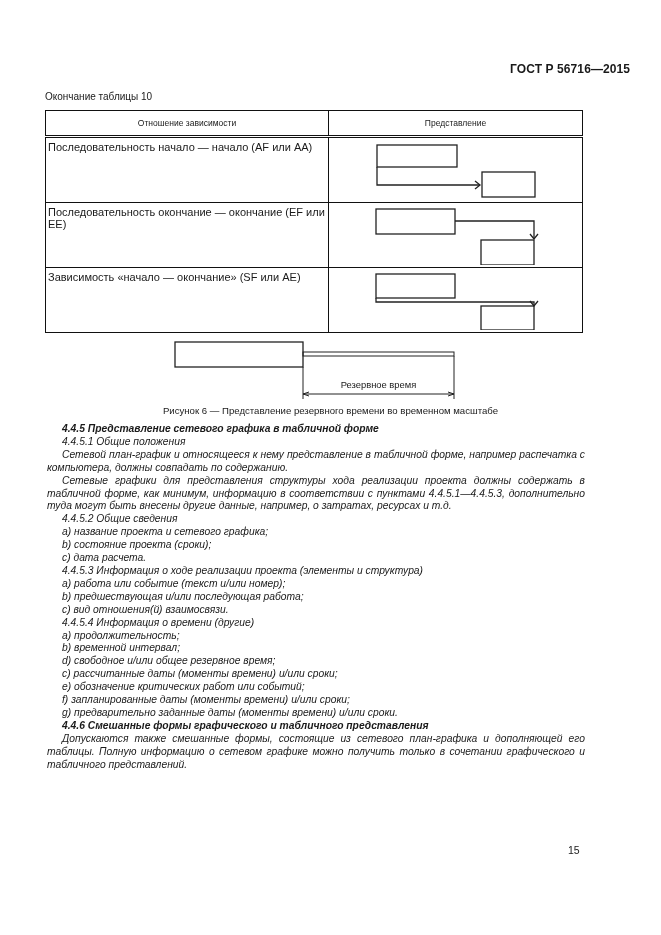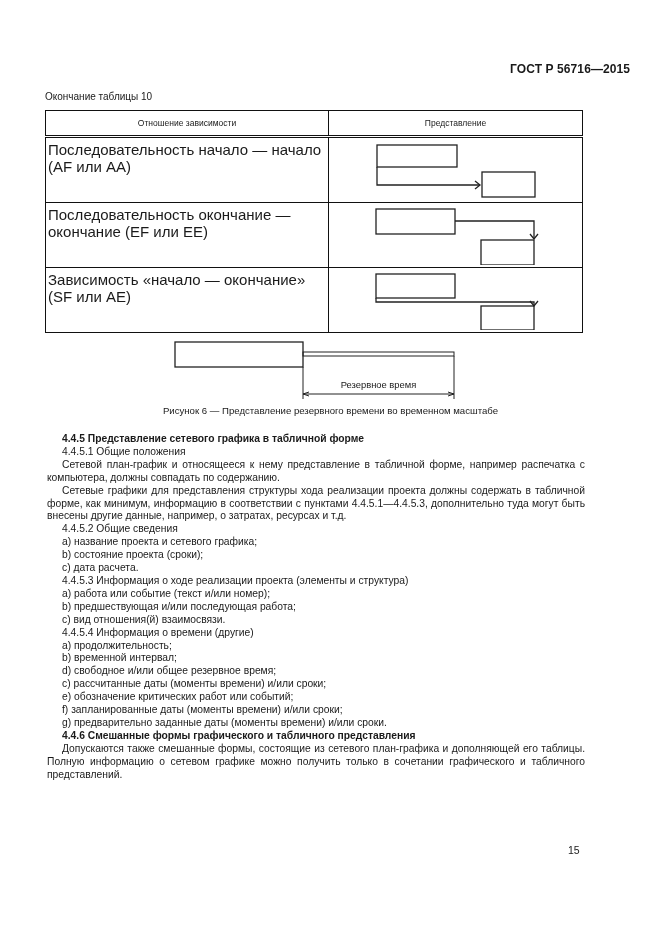--- a/index.html
+++ b/index.html
@@ -6,21 +6,21 @@
   body { width: 661px; height: 935px; position: relative; overflow: hidden;
          font-family: "Liberation Sans", sans-serif; color: #1a1a1a; }
   .abs { position: absolute; }
   .std { left: 474px; top: 62px; font-size: 12px; font-weight: bold; letter-spacing: 0.1px; padding-left: 36px; }
   .caption-top { left: 45px; top: 91px; font-size: 10px; }
   table.t10 { position: absolute; left: 45px; top: 110px; width: 538px; border-collapse: collapse;
               font-size: 10px; }
   table.t10 th { font-weight: normal; font-size: 8.5px; height: 24px; border: 1px solid #111;
                  border-bottom: 3px double #111; text-align: center; padding: 0; }
   table.t10 td { border: 1px solid #111; vertical-align: top; padding: 3px 2px; height: 58px; }
-  table.t10 td.c1 { width: 278px; font-size: 15px; }
+  table.t10 td.c1 { width: 278px; font-size: 11px; }
   table.t10 td.c2 { position: relative; padding: 0; }
   .diag { position: absolute; left: 0; top: 0; }
   .fig6 { left: 0; top: 0; }
   .fig6-caption { left: 0; width: 661px; top: 405px; text-align: center; font-size: 9.6px; }
   .body-text { left: 47px; width: 538px; font-size: 10.3px; line-height: 12.9px; }
   .h { font-weight: bold; padding-left: 15px; }
   .p { text-indent: 15px; text-align: justify; }
   .li { padding-left: 15px; }
   .page-num { left: 568px; top: 844px; font-size: 10.5px; }
 </style>
@@ -81,21 +81,21 @@
   <line x1="303" y1="367" x2="303" y2="399" stroke="#222" stroke-width="1"></line>
   <line x1="454" y1="356" x2="454" y2="399" stroke="#222" stroke-width="1"></line>
   <line x1="303" y1="394" x2="454" y2="394" stroke="#222" stroke-width="1"></line>
   <polyline points="309,392 303,394 309,396" fill="none" stroke="#222" stroke-width="1"></polyline>
   <polyline points="448,392 454,394 448,396" fill="none" stroke="#222" stroke-width="1"></polyline>
 </svg>
 <div class="abs" style="left:303px; width:151px; top:379px; text-align:center; font-size:9.4px;">Резервное время</div>
 
 <div class="abs fig6-caption">Рисунок 6 — Представление резервного времени во временном масштабе</div>
 
-<div class="abs body-text" style="top:433px;">
+<div class="abs body-text" style="top:423px;font-style:italic;">
   <div class="h">4.4.5 Представление сетевого графика в табличной форме</div>
   <div class="li">4.4.5.1  Общие положения</div>
   <div class="p">Сетевой план-график и относящееся к нему представление в табличной форме, например распечатка с компьютера, должны совпадать по содержанию.</div>
   <div class="p">Сетевые графики для представления структуры хода реализации проекта должны содержать в табличной форме, как минимум, информацию в соответствии с пунктами 4.4.5.1—4.4.5.3, дополнительно туда могут быть внесены другие данные, например, о затратах, ресурсах и т.д.</div>
   <div class="li">4.4.5.2  Общие сведения</div>
   <div class="li">a) название проекта и сетевого графика;</div>
   <div class="li">b) состояние проекта (сроки);</div>
   <div class="li">c) дата расчета.</div>
   <div class="li">4.4.5.3  Информация о ходе реализации проекта (элементы и структура)</div>
   <div class="li">a) работа или событие (текст и/или номер);</div>

